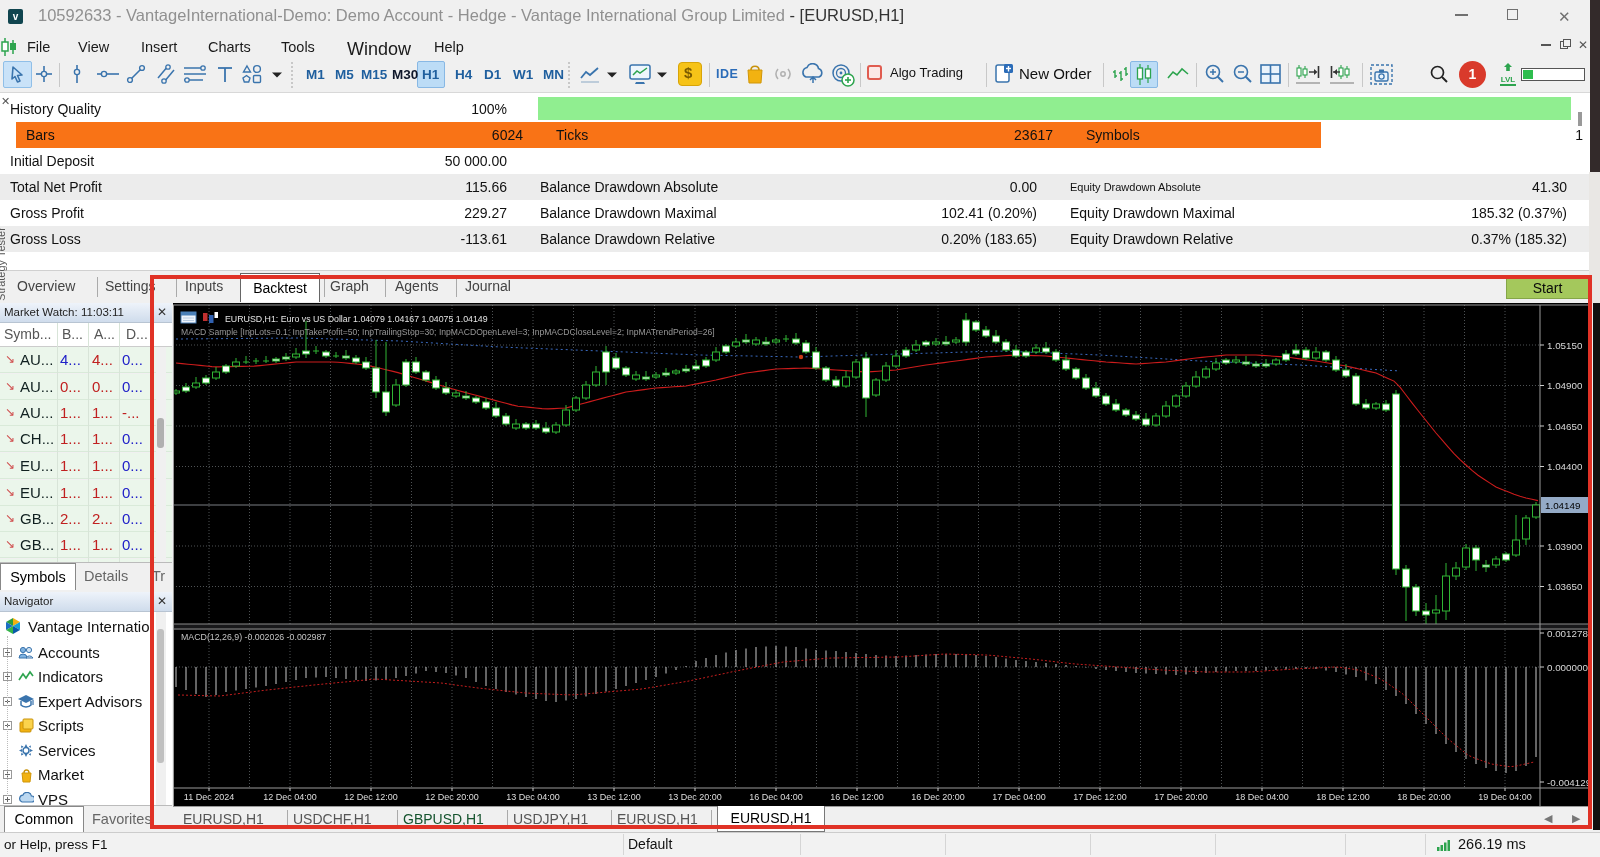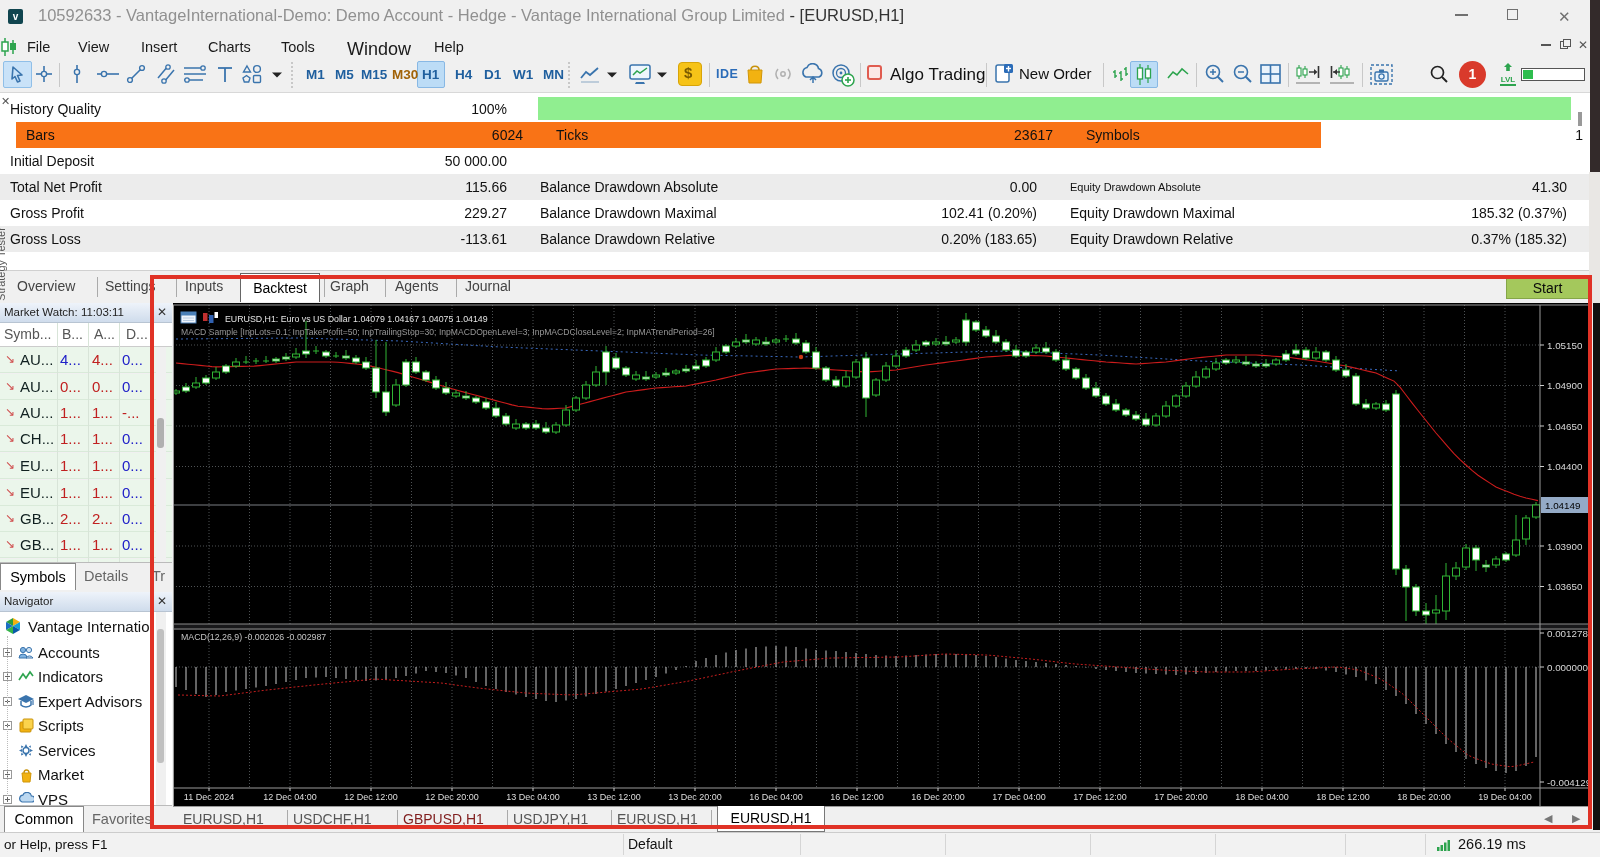--- a/index.html
+++ b/index.html
@@ -80,21 +80,21 @@
     <rect x="12.5" y="12.5" width="7" height="7" rx="1" fill="none" stroke="#3a74ad" stroke-width="1.4"></rect>
   </svg>
 <svg style="position:absolute;left:271px;top:71px" width="12" height="8" viewBox="0 0 12 8">
     <path d="M1,1.5 L6,6.5 L11,1.5 Z" fill="#222"></path>
   </svg>
 <div class="tsepd" style="left:291px"></div>
 <div style="position:absolute;left:417px;top:61px;width:28px;height:27px;background:#bcdcf6;border:1px solid #88b8e4;border-radius:2px"></div>
 <div style="position:absolute;left:306px;top:67px;font-size:13.5px;color:#1f5f9e;font-weight:bold">M1</div>
 <div style="position:absolute;left:335px;top:67px;font-size:13.5px;color:#1f5f9e;font-weight:bold">M5</div>
 <div style="position:absolute;left:361px;top:67px;font-size:13.5px;color:#1f5f9e;font-weight:bold">M15</div>
-<div style="position:absolute;left:392px;top:67px;font-size:13.5px;color:#a16207;font-weight:bold">M30</div>
+<div style="position:absolute;left:392px;top:67px;font-size:13.5px;color:#0f172a;font-weight:bold">M30</div>
 <div style="position:absolute;left:422px;top:67px;font-size:13.5px;color:#1f5f9e;font-weight:bold">H1</div>
 <div style="position:absolute;left:455px;top:67px;font-size:13.5px;color:#1f5f9e;font-weight:bold">H4</div>
 <div style="position:absolute;left:484px;top:67px;font-size:13.5px;color:#1f5f9e;font-weight:bold">D1</div>
 <div style="position:absolute;left:513px;top:67px;font-size:13.5px;color:#1f5f9e;font-weight:bold">W1</div>
 <div style="position:absolute;left:543px;top:67px;font-size:13.5px;color:#1f5f9e;font-weight:bold">MN</div>
 <div class="tsepd" style="left:568px"></div>
 <svg style="position:absolute;left:579px;top:64px" width="22" height="20" viewBox="0 0 22 20">
     <polyline points="2,14 7,8 11,11 19,4" fill="none" stroke="#3a74ad" stroke-width="1.8"></polyline>
     <polyline points="2,18 20,18" fill="none" stroke="#9ab4cc" stroke-width="1.2"></polyline>
   </svg>
@@ -129,21 +129,21 @@
 <svg style="position:absolute;left:831px;top:63px" width="24" height="24" viewBox="0 0 24 24">
     <circle cx="10" cy="10" r="8" fill="none" stroke="#3a74ad" stroke-width="1.5"></circle>
     <circle cx="10" cy="10" r="4.5" fill="none" stroke="#3a74ad" stroke-width="1.3"></circle>
     <circle cx="10" cy="10" r="1.4" fill="#3a74ad"></circle>
     <circle cx="17" cy="17" r="6" fill="#fff" stroke="#2da44e" stroke-width="1.5"></circle>
     <line x1="14" y1="17" x2="20" y2="17" stroke="#2da44e" stroke-width="1.6"></line>
     <line x1="17" y1="14" x2="17" y2="20" stroke="#2da44e" stroke-width="1.6"></line>
   </svg>
 <div class="tsep" style="left:860px"></div>
 <div style="position:absolute;left:867px;top:65px;width:15px;height:15px;background:#fbe8e6;border:2px solid #e05c50;border-radius:3px"></div>
-<div style="position:absolute;left:890px;top:65px;font-size:17px;color:#111">Algo Trading</div>
+<div style="position:absolute;left:890px;top:65px;font-size:13px;color:#111">Algo Trading</div>
 <div class="tsep" style="left:986px"></div>
 <svg style="position:absolute;left:994px;top:63px" width="20" height="22" viewBox="0 0 20 22">
     <rect x="2" y="2" width="13" height="17" rx="2" fill="#fff" stroke="#3a74ad" stroke-width="1.5"></rect>
     <rect x="10" y="1" width="9" height="9" rx="1.5" fill="#2b6cb8"></rect>
     <line x1="14.5" y1="3" x2="14.5" y2="8.5" stroke="#fff" stroke-width="1.4"></line>
     <line x1="12" y1="5.5" x2="17" y2="5.5" stroke="#fff" stroke-width="1.4"></line>
   </svg>
 <div style="position:absolute;left:1019px;top:65px;font-size:15px;color:#111">New Order</div>
 <div class="tsep" style="left:1103px"></div>
 <svg style="position:absolute;left:1111px;top:64px" width="18" height="20" viewBox="0 0 18 20">
@@ -999,21 +999,21 @@
 <rect x="30" y="10" width="4.5" height="8" fill="#c03030"></rect>
     <rect x="36" y="12" width="4.5" height="8" fill="#3060b0"></rect>
     <rect x="41.5" y="9" width="3.5" height="6" fill="#fff"></rect>
 <text x="52" y="18.5" font-size="8.8" fill="#e4e4e4" font-family="Liberation Sans, sans-serif">EURUSD,H1:  Euro vs US Dollar   1.04079 1.04167 1.04075 1.04149</text>
 <text x="8" y="32" font-size="8.6" fill="#989898" font-family="Liberation Sans, sans-serif">MACD Sample [InpLots=0.1; InpTakeProfit=50; InpTrailingStop=30; InpMACDOpenLevel=3; InpMACDCloseLevel=2; InpMATrendPeriod=26]</text>
 <text x="8" y="337" font-size="8.8" fill="#c4c4c4" font-family="Liberation Sans, sans-serif">MACD(12,26,9) -0.002026 -0.002987</text>
 </svg>
 <div style="position:absolute;left:173px;top:806px;width:1417px;height:26px;background:#f0f0f0;border-top:1px solid #999"></div>
 <div style="position:absolute;left:183px;top:811px;font-size:14px;color:#555">EURUSD,H1</div>
 <div style="position:absolute;left:293px;top:811px;font-size:14px;color:#555">USDCHF,H1</div>
-<div style="position:absolute;left:403px;top:811px;font-size:14px;color:#7f1d1d">GBPUSD,H1</div>
+<div style="position:absolute;left:403px;top:811px;font-size:14px;color:#14532d">GBPUSD,H1</div>
 <div style="position:absolute;left:513px;top:811px;font-size:14px;color:#555">USDJPY,H1</div>
 <div style="position:absolute;left:617px;top:811px;font-size:14px;color:#555">EURUSD,H1</div>
 <div style="position:absolute;left:287px;top:810px;width:1px;height:18px;background:#aaa"></div>
 <div style="position:absolute;left:397px;top:810px;width:1px;height:18px;background:#aaa"></div>
 <div style="position:absolute;left:507px;top:810px;width:1px;height:18px;background:#aaa"></div>
 <div style="position:absolute;left:611px;top:810px;width:1px;height:18px;background:#aaa"></div>
 <div style="position:absolute;left:711px;top:810px;width:1px;height:18px;background:#aaa"></div>
 <div style="position:absolute;left:717px;top:806px;width:108px;height:26px;background:#fff;border:1px solid #777;border-top:none;text-align:center;font-size:14px;color:#000;line-height:24px">EURUSD,H1</div>
 <div style="position:absolute;left:1544px;top:812px;font-size:11px;color:#777">◀</div>
 <div style="position:absolute;left:1572px;top:812px;font-size:11px;color:#777">▶</div>

